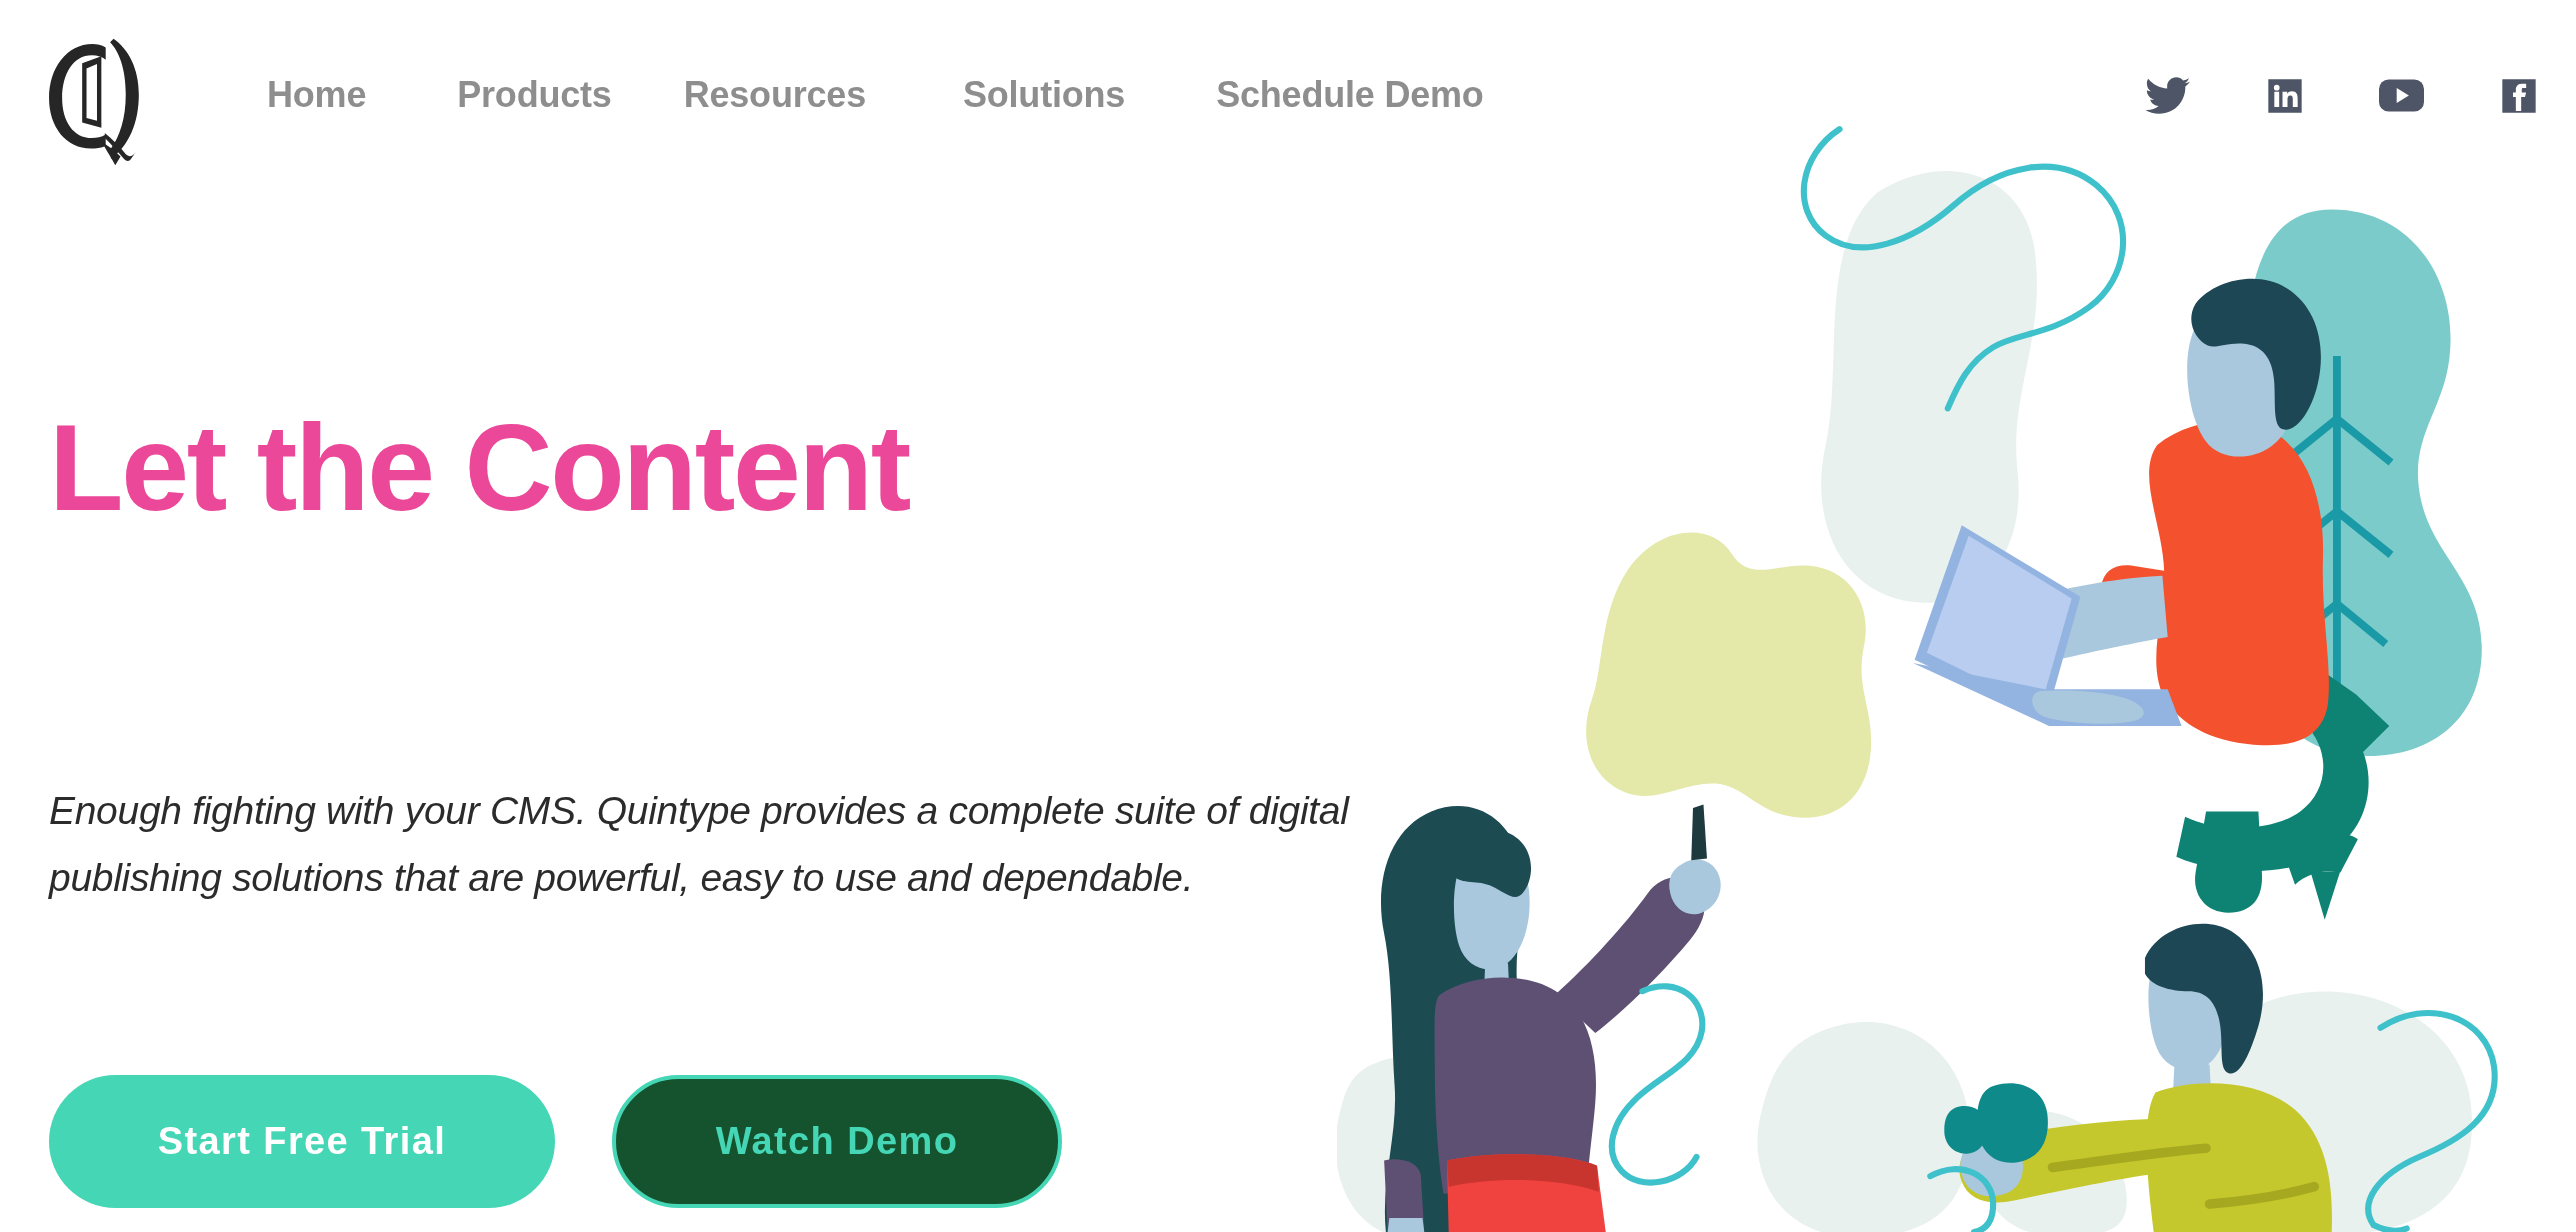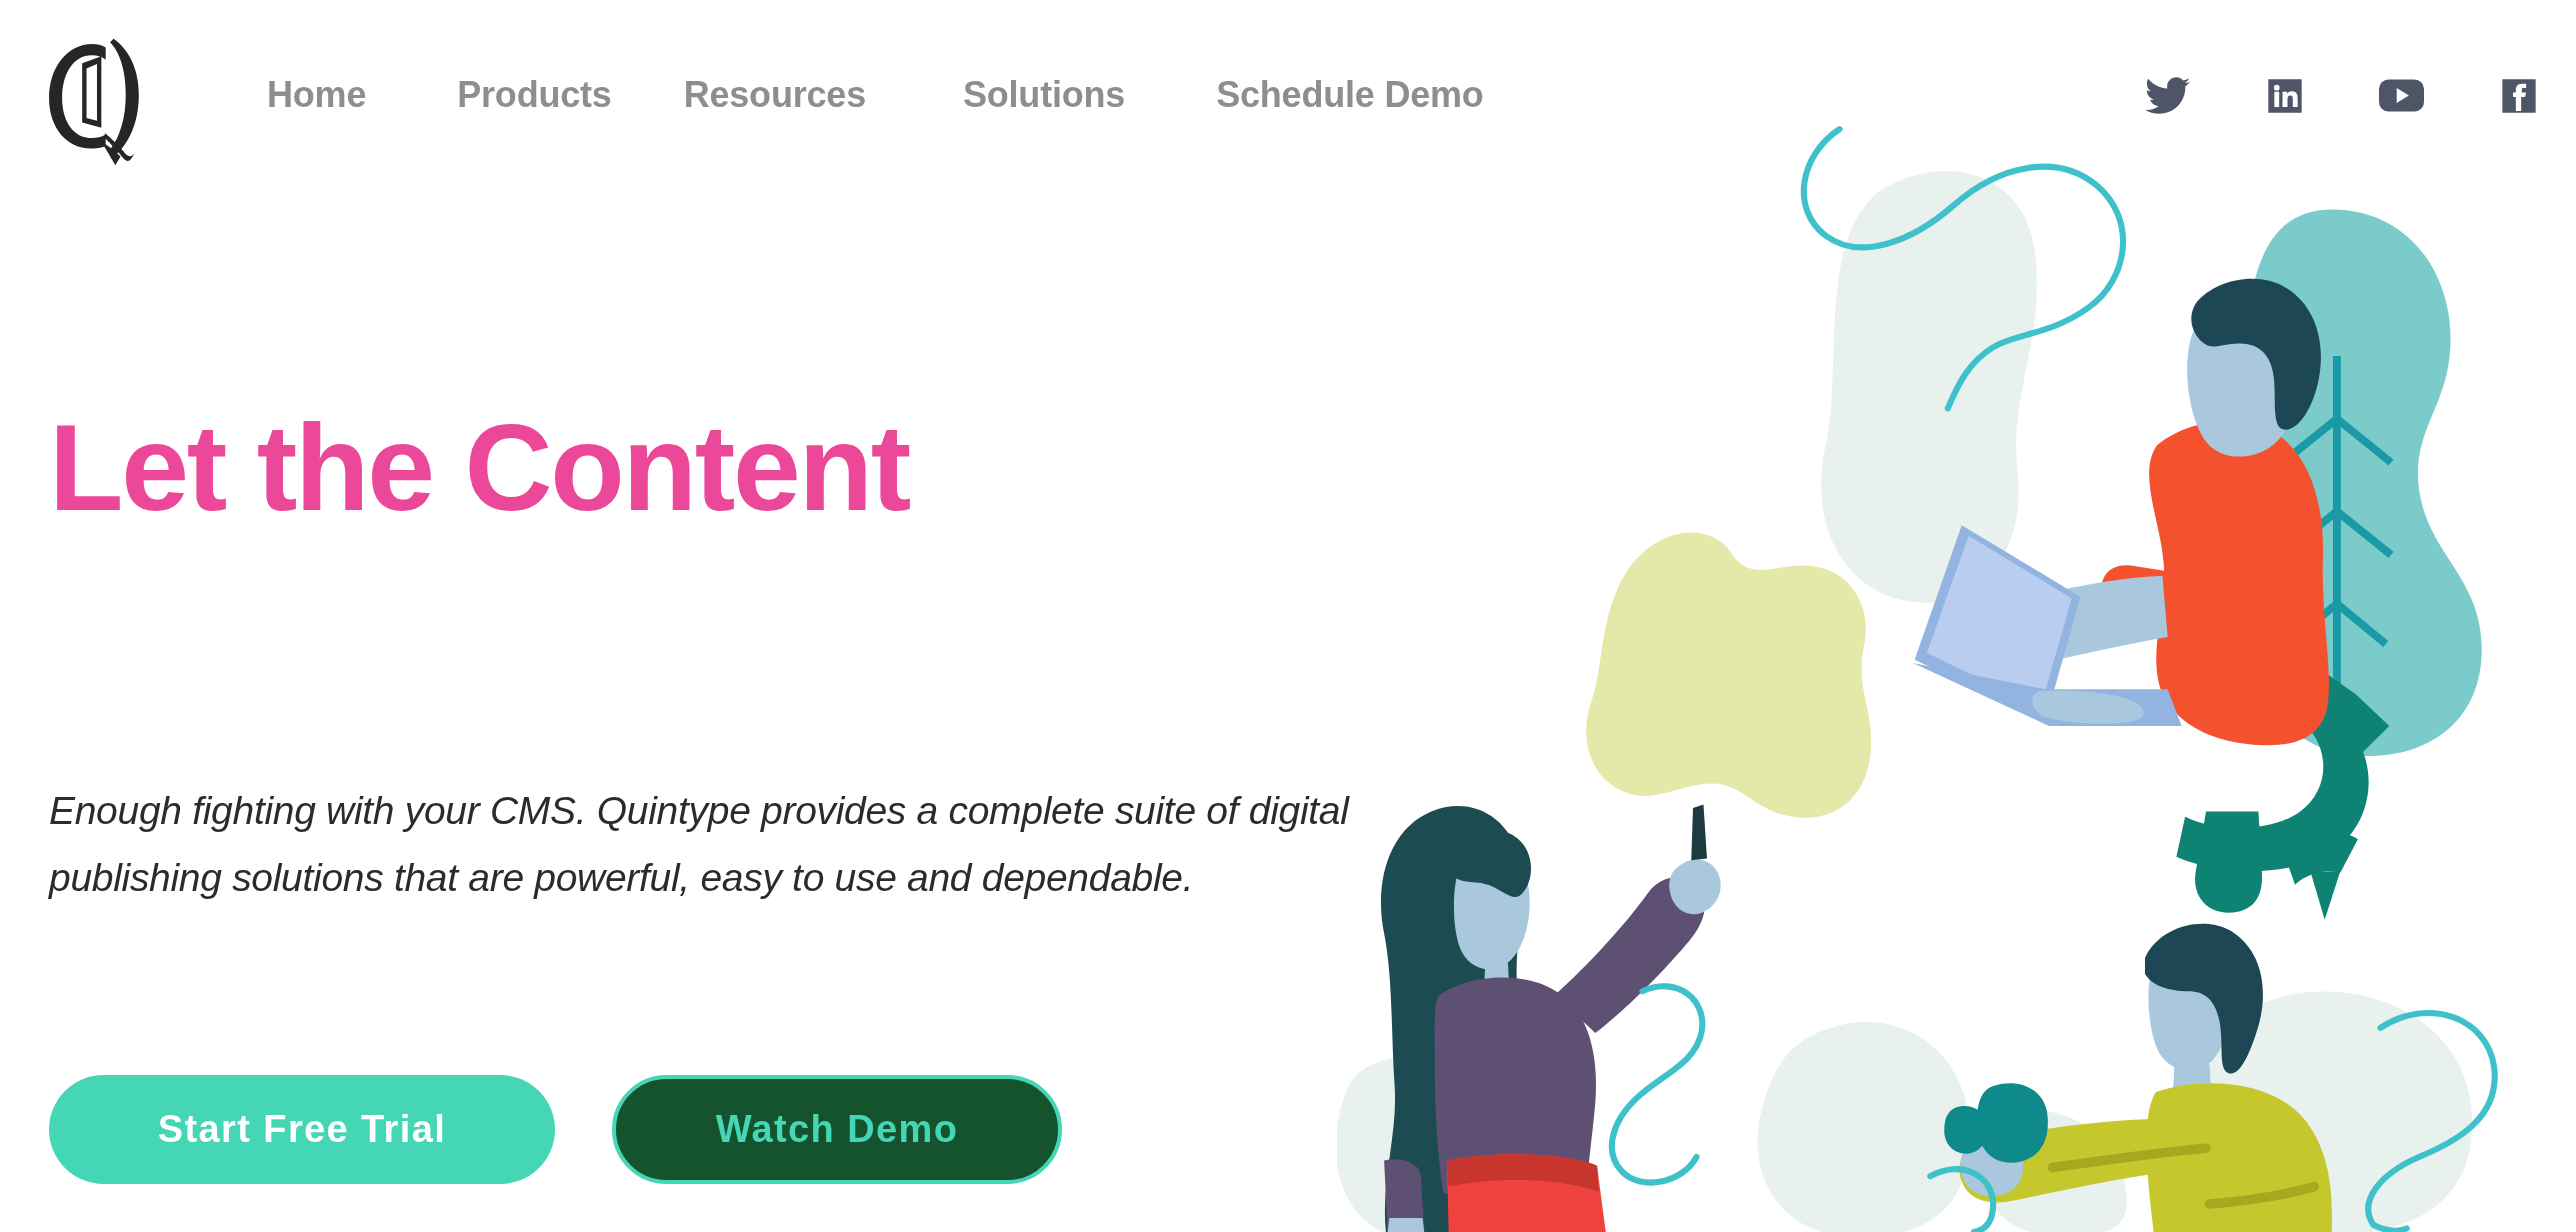--- a/index.html
+++ b/index.html
@@ -67,21 +67,21 @@
     font-size:39px; font-weight:400; line-height:1.73;
     color:#2b2b2b; letter-spacing:-0.3px;font-style:italic;
   }
 
   .cta-row {
     position:absolute; left:49px; top:1075px;
     display:flex; align-items:flex-start;
   }
   .btn {
     display:flex; align-items:center; justify-content:center;
-    height:109px; border-radius:70px;
+    height:133px; border-radius:70px;
     font-size:38px; font-weight:800; letter-spacing:1.4px;
     cursor:pointer; white-space:nowrap;
     font-family:"Liberation Sans", sans-serif;
   }
   .btn-primary {
     width:506px;
     background:#45d6b5; color:#ffffff; border:none;
   }
   .btn-secondary {
     width:450px; margin-left:57px;

